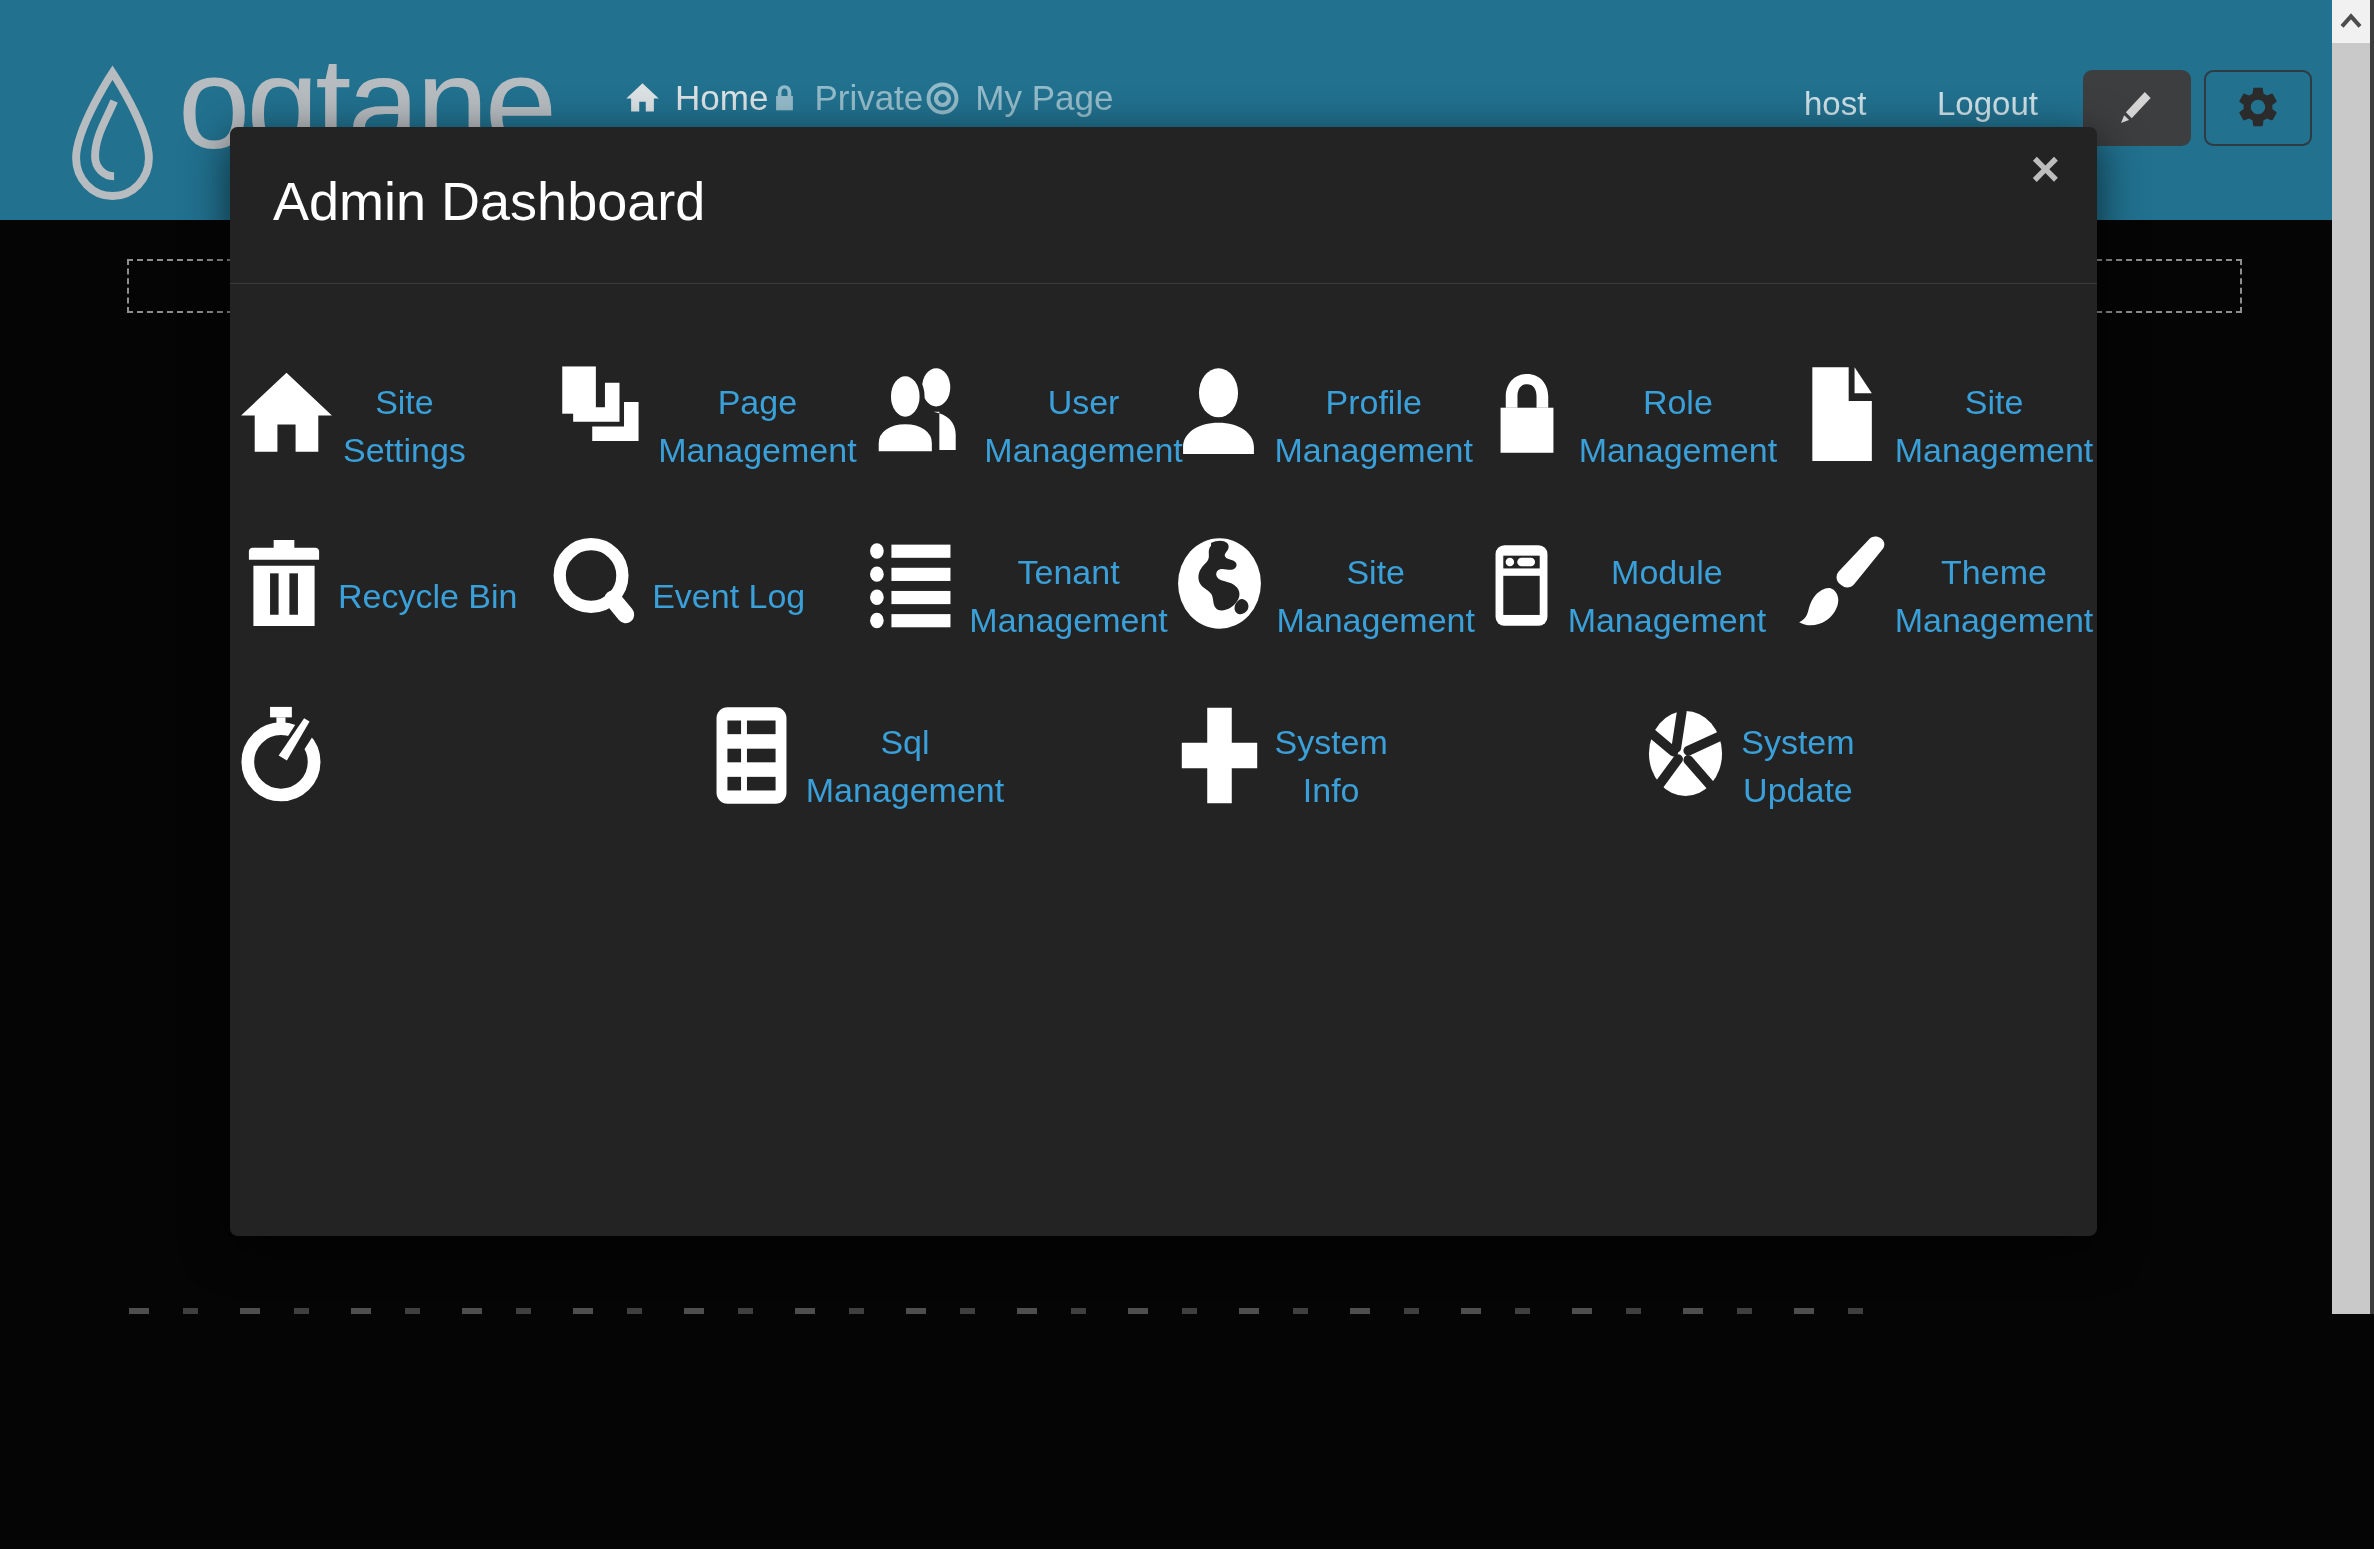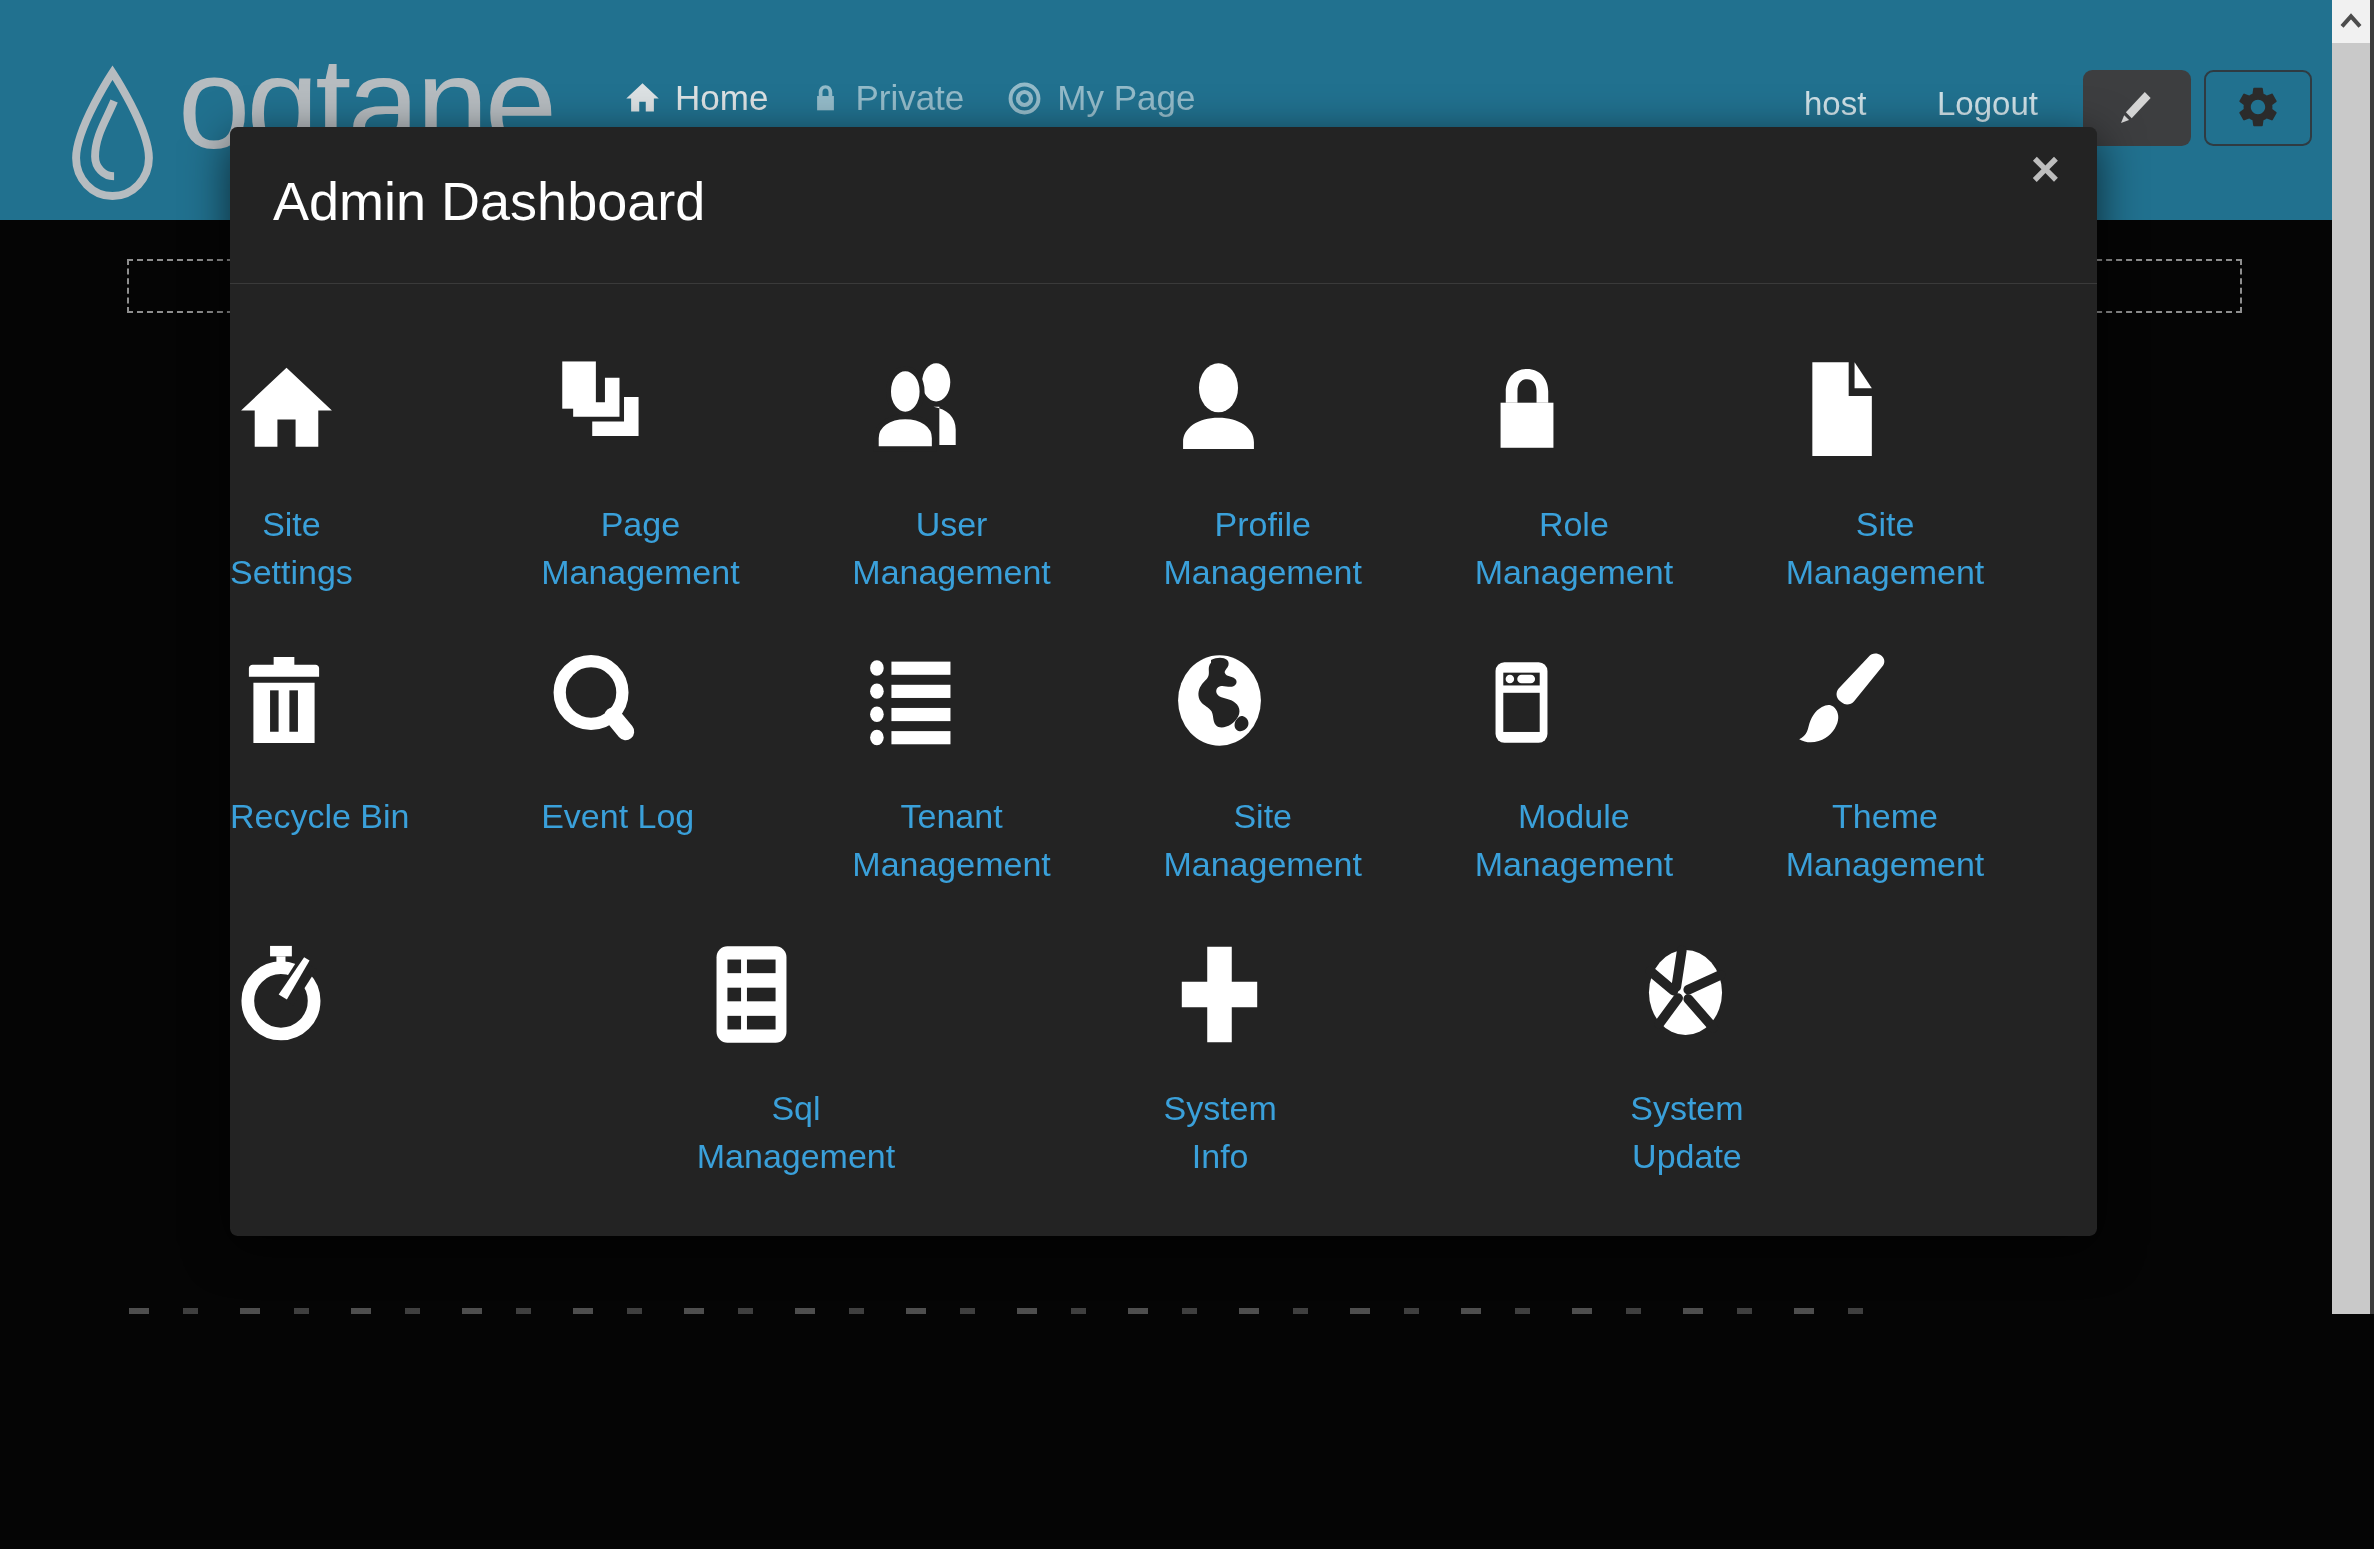--- a/index.html
+++ b/index.html
@@ -9,21 +9,21 @@
   *{margin:0;padding:0;box-sizing:border-box;}
   html,body{width:2375px;height:1549px;overflow:hidden;background:var(--page-bg);
     font-family:"Liberation Sans","DejaVu Sans",sans-serif;}
   .stage{position:absolute;inset:0;width:2375px;height:1314px;overflow:hidden;}
 
   
   .navbar{position:absolute;left:0;top:0;width:2375px;height:220px;background:var(--navbar-bg);z-index:2;}
   .logo{position:absolute;left:65px;top:58px;display:flex;align-items:flex-start;color:var(--logo-color);}
   .logo-drop{position:absolute;left:0;top:7.4px;}
   .logo-text{position:absolute;left:113px;top:-30px;font-size:130px;letter-spacing:-3.7px;color:var(--logo-color);white-space:nowrap;}
-  .nav-menu{position:absolute;left:623px;top:72px;display:flex;align-items:center;gap:41px;height:52px;}
+  .nav-menu{position:absolute;left:623px;top:72px;display:flex;align-items:center;height:52px;}
   .nav-item{display:flex;align-items:center;gap:13px;font-size:35px;cursor:pointer;text-decoration:none;}
   .nav-item.active{color:#dce1e3;}
   .nav-item.muted{color:rgba(255,255,255,.52);}
   .nav-item svg{display:block;}
   .nav-user{position:absolute;top:85px;font-size:33px;color:rgba(255,255,255,.78);text-decoration:none;cursor:pointer;}
   .nav-user.host{left:1804px;}
   .nav-user.logout{left:1937px;}
   .toolbtn{position:absolute;top:70px;width:108px;height:76px;border-radius:9.3px;display:flex;align-items:center;justify-content:center;cursor:pointer;}
   .btn-edit{left:2083px;background:#3d3e40;border:none;}
   .btn-gear{left:2204px;background:transparent;border:2.8px solid #2f3b42;}
@@ -34,21 +34,21 @@
   
   .modal{position:absolute;left:230px;top:127px;width:1867px;height:1109px;background:var(--modal-bg);
     border-radius:7.4px;z-index:10;box-shadow:0 11px 45px rgba(0,0,0,.65);}
   .modal-header{position:relative;height:157px;border-bottom:1.9px solid var(--divider);}
   .modal-title{position:absolute;left:43px;top:43px;font-size:54px;font-weight:400;color:#ffffff;}
   .modal-close{position:absolute;right:37px;top:16.7px;font-size:50px;font-weight:600;color:#bdbdbd;background:none;border:none;cursor:pointer;line-height:1;}
   .modal-body{padding-top:59px;}
   .grid-row{display:flex;margin-bottom:39px;}
   .grid-row.cols-6 .grid-cell{width:16.6667%;}
   .grid-row.cols-4 .grid-cell{width:25%;}
-  .grid-cell{display:flex;flex-direction:column;align-items:flex-start;text-decoration:none;cursor:pointer;}
+  .grid-cell{display:flex;align-items:center;text-decoration:none;cursor:pointer;}
   .cell-icon{height:122px;display:flex;align-items:flex-end;justify-content:center;}
   .cell-icon svg{display:block;}
   .cell-label{margin-top:35px;display:flex;flex-direction:column;text-align:center;
     font-size:34px;line-height:48px;color:var(--link-color);}
 
   
   .scrollbar{position:absolute;right:4.6px;top:0;width:38px;height:1549px;background:#f1f1f1;z-index:20;}
   .scroll-btn{position:absolute;left:0;width:38px;height:43px;background:#f1f1f1;display:flex;align-items:center;justify-content:center;cursor:pointer;border:none;}
   .scroll-btn.up{top:0;}
   .scroll-btn.down{bottom:0;height:41px;}

